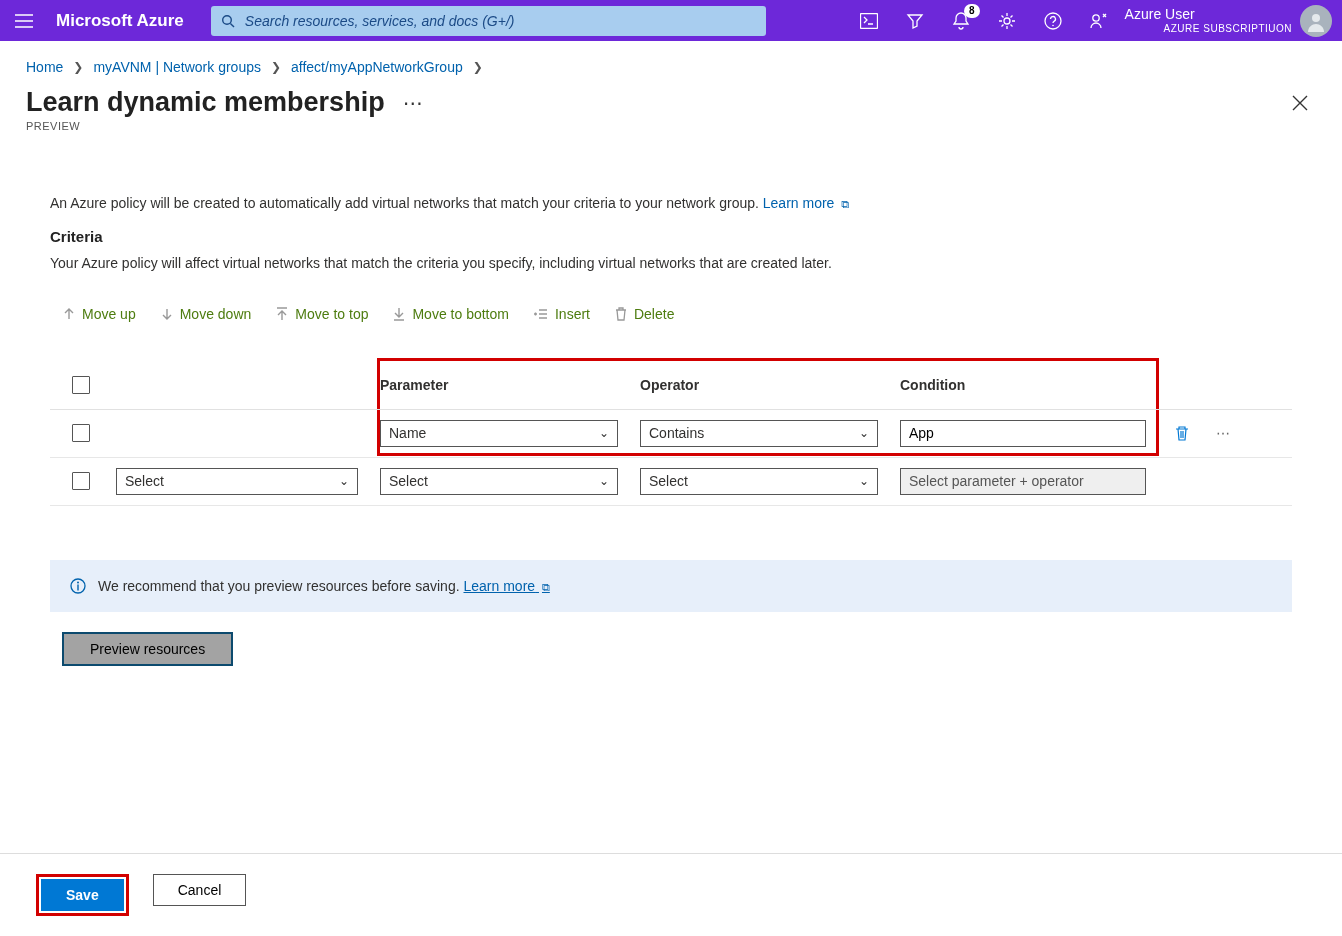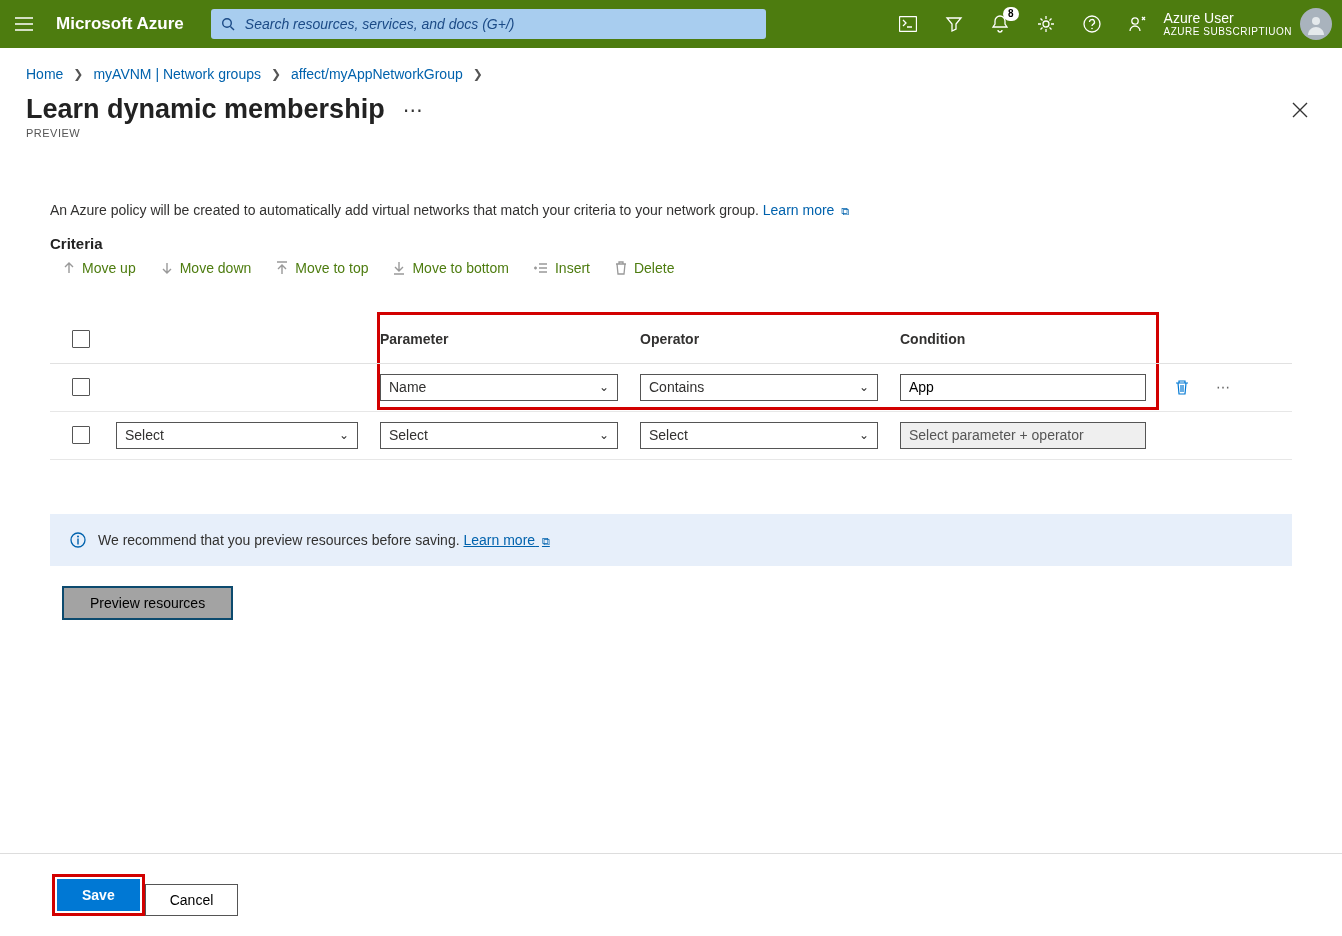--- a/index.html
+++ b/index.html
@@ -1,32 +1,32 @@
 <!DOCTYPE html>
 <html><head>
 <meta charset="utf-8">
 <style>
   * { margin:0; padding:0; box-sizing:border-box; font-family: "Segoe UI", Arial, sans-serif; }
   body { background:#fff; color:#323130; width:1342px; height:936px; overflow:hidden; position:relative; }
 
   
-  .topbar { background:#4d7c0f; height:48px; display:flex; align-items:center; color:#fff; }
+  .topbar { background:#6d28d9; height:41px; display:flex; align-items:center; color:#fff; }
   .topbar .hamburger { width:48px; display:flex; justify-content:center; align-items:center; cursor:pointer; }
   .topbar .brand { font-size:17px; font-weight:600; padding:0 10px 0 8px; white-space:nowrap; margin-right:17px; }
   .topbar .search { flex:0 0 555px; background:#a8cdef; height:30px; border-radius:3px; display:flex; align-items:center; margin-right:16px; }
   .topbar .search .icon { padding:0 10px; display:flex; }
   .topbar .search input { background:transparent; border:none; outline:none; font-size:14px; color:#1b4a86; width:100%; font-style:normal; }
   .topbar .search input::placeholder { color:#1b4a86; font-style:italic; }
   .topbar .spacer { flex:1; }
   .topbar .icons { display:flex; align-items:center; gap:6px; padding:0 6px; }
   .topbar .iconbtn { width:40px; height:40px; display:flex; align-items:center; justify-content:center; cursor:pointer; position:relative; }
   .topbar .badge { position:absolute; top:3px; right:1px; background:#fff; color:#000; font-size:10px; font-weight:600; border-radius:10px; padding:0 5px; line-height:14px; }
   .topbar .user { display:flex; flex-direction:column; align-items:flex-start; padding-right:8px; line-height:1.1; }
   .topbar .user .name { font-size:14px; }
-  .topbar .user .sub { font-size:10px; letter-spacing:0.5px; }
+  .topbar .user .sub { font-size:10px; letter-spacing:0.5px;margin-left:39px; }
   .topbar .avatar { width:32px; height:32px; border-radius:50%; background:#a9b3bd; display:flex; align-items:center; justify-content:center; margin-right:10px; }
 
   
   .crumbs { padding:18px 26px 0 26px; font-size:14px; color:#0062ad; display:flex; align-items:center; gap:10px; }
   .crumbs a { color:#0062ad; text-decoration:none; cursor:pointer; }
   .crumbs .chev { color:#555; font-size:12px; }
 
   
   .heading-row { display:flex; align-items:center; padding:12px 26px 0 26px; }
   .heading-row h1 { font-size:27px; font-weight:600; color:#222; }
@@ -71,21 +71,21 @@
   
   
   .banner { background:#e7effa; padding:18px 20px; display:flex; align-items:center; gap:12px; margin-top:54px; font-size:14px; }
   .banner .icon { color:#0062ad; }
   .banner a { color:#0062ad; text-decoration:underline; }
 
   
   .preview-btn { margin-top:20px; border:2px solid #0c4a6e; background:#a3a3a3; font-size:14px; padding:7px 26px; cursor:pointer; display:inline-block; margin-left:12px;}
 
   
-  .footer { position:absolute; left:0; right:0; bottom:0; border-top:1px solid #ddd; padding:20px 52px; display:flex; align-items:flex-end; }
+  .footer { position:absolute; left:0; right:0; bottom:0; border-top:1px solid #ddd; padding:20px 36px; display:flex; gap:24px; align-items:flex-start; }
   .save-wrap { border:3px solid #d20000; padding:2px; }
   .btn { font-size:14px; padding:7px 24px; cursor:pointer; border:1px solid #555; background:#fff; font-weight:600; }
   .btn.primary { background:#0078d4; border-color:#0078d4; color:#fff; }
   .btn.secondary { font-weight:400; }
 
   svg { display:block; }
 </style>
 </head>
 <body>
 
@@ -176,20 +176,21 @@
   </span>
 </div>
 <div class="subhead">PREVIEW</div>
 
 <div class="content">
   <p class="desc">
     <span>An Azure policy will be created to automatically add virtual networks that match your criteria to your network group. </span>
     <a href="#"><span>Learn more</span> <span class="ext">⧉</span></a>
   </p>
   <h3>Criteria</h3>
+  <p class="criteria-desc">Your Azure policy will affect virtual networks that match the criteria you specify, including virtual networks that are created later.</p>
 
 
   
   <div class="toolbar">
     <div class="tbtn">
         <svg width="14" height="14">
           <path d="M7 12V2M3 6l4-4 4 4" stroke="#999" fill="none" stroke-width="1.4"></path>
         </svg>
         <span>Move up</span>
       </div>

